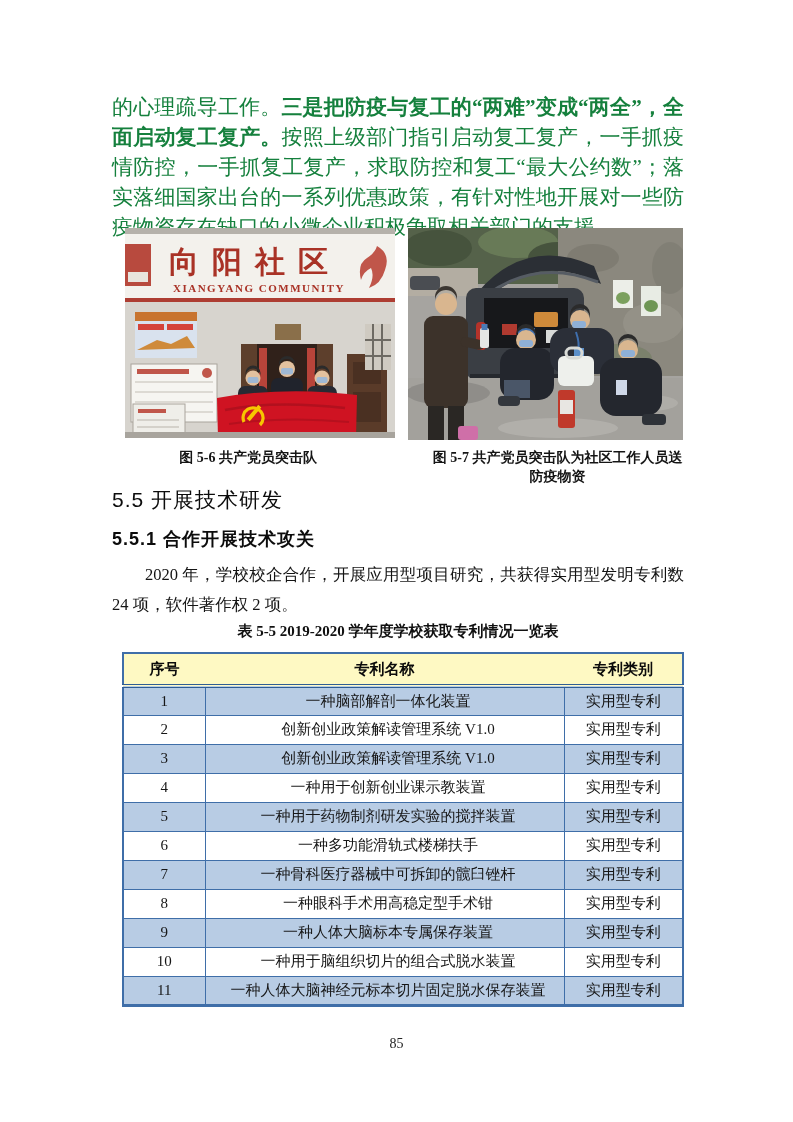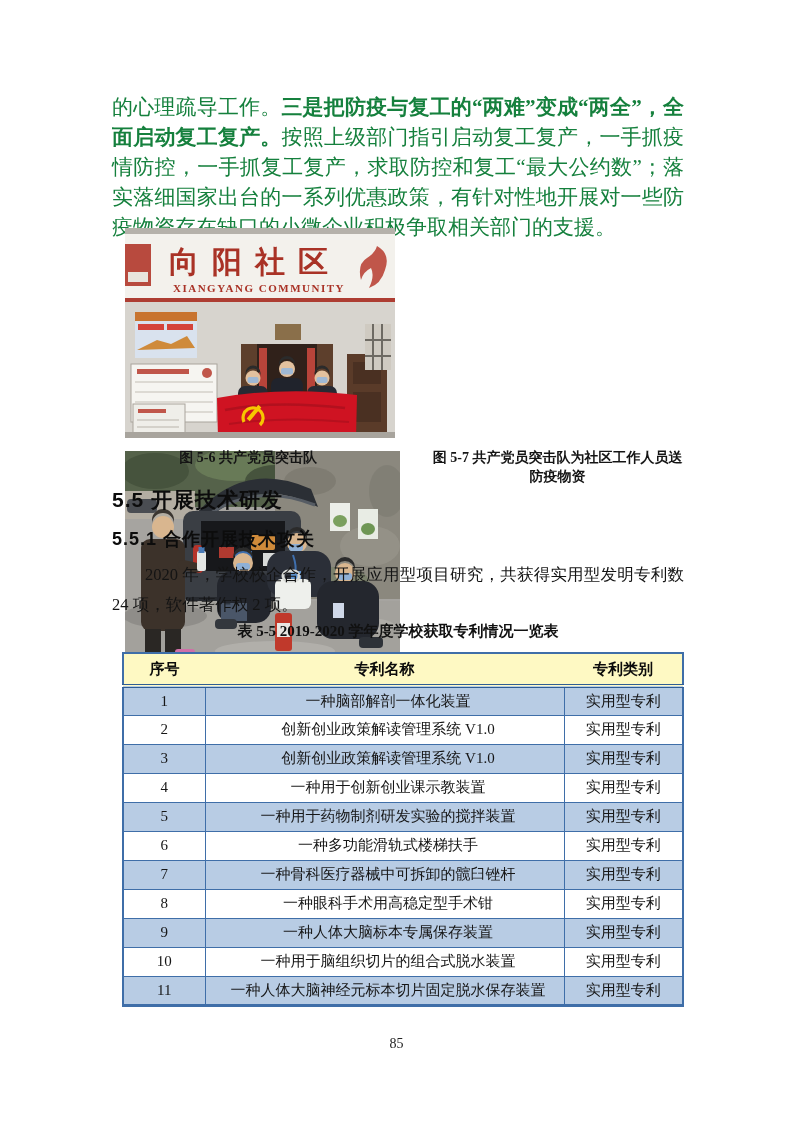--- a/index.html
+++ b/index.html
@@ -15,35 +15,35 @@
     position:absolute; left:112px; top:92px; width:572px;
     font-size:21px; line-height:30px; text-align:justify; color:#15803d;
   }
   .para1 b { font-weight:bold; }
   .para2 {
     position:absolute; left:112px; top:560px; width:572px;
     font-size:16.5px; line-height:30px; text-align:justify; text-indent:2em; color:#141414;
   }
 
   
-  .figures { position:absolute; left:125px; top:228px; display:flex; gap:13px;flex-direction:column; }
+  .figures { position:absolute; left:125px; top:228px; display:flex; gap:13px; }
   .photo { display:block; background:#d7d4ce; }
   .captions { position:absolute; left:125px; top:448px; width:558px; display:flex; gap:13px; }
   .cap {
     font-weight:bold; font-size:14px; line-height:19px; text-align:center; color:#151515;
     font-family:"Liberation Serif", serif;
   }
   .cap-left  { width:270px; }
   .cap-right { width:275px;margin-left:48px; }
 
   
   .h2 {
     position:absolute; left:112px; top:486px;
     font-family:"Liberation Sans", sans-serif;
-    font-size:21px; font-weight:bold; letter-spacing:1px; color:#0c0c0c;
+    font-size:21px; font-weight:normal; letter-spacing:1px; color:#0c0c0c;
   }
   .h3 {
     position:absolute; left:112px; top:527px;
     font-family:"Liberation Sans", sans-serif;
     font-size:18px; font-weight:bold; letter-spacing:1px; color:#0c0c0c;
   }
 
   
   .tcaption {
     position:absolute; left:112px; top:622px; width:572px;

